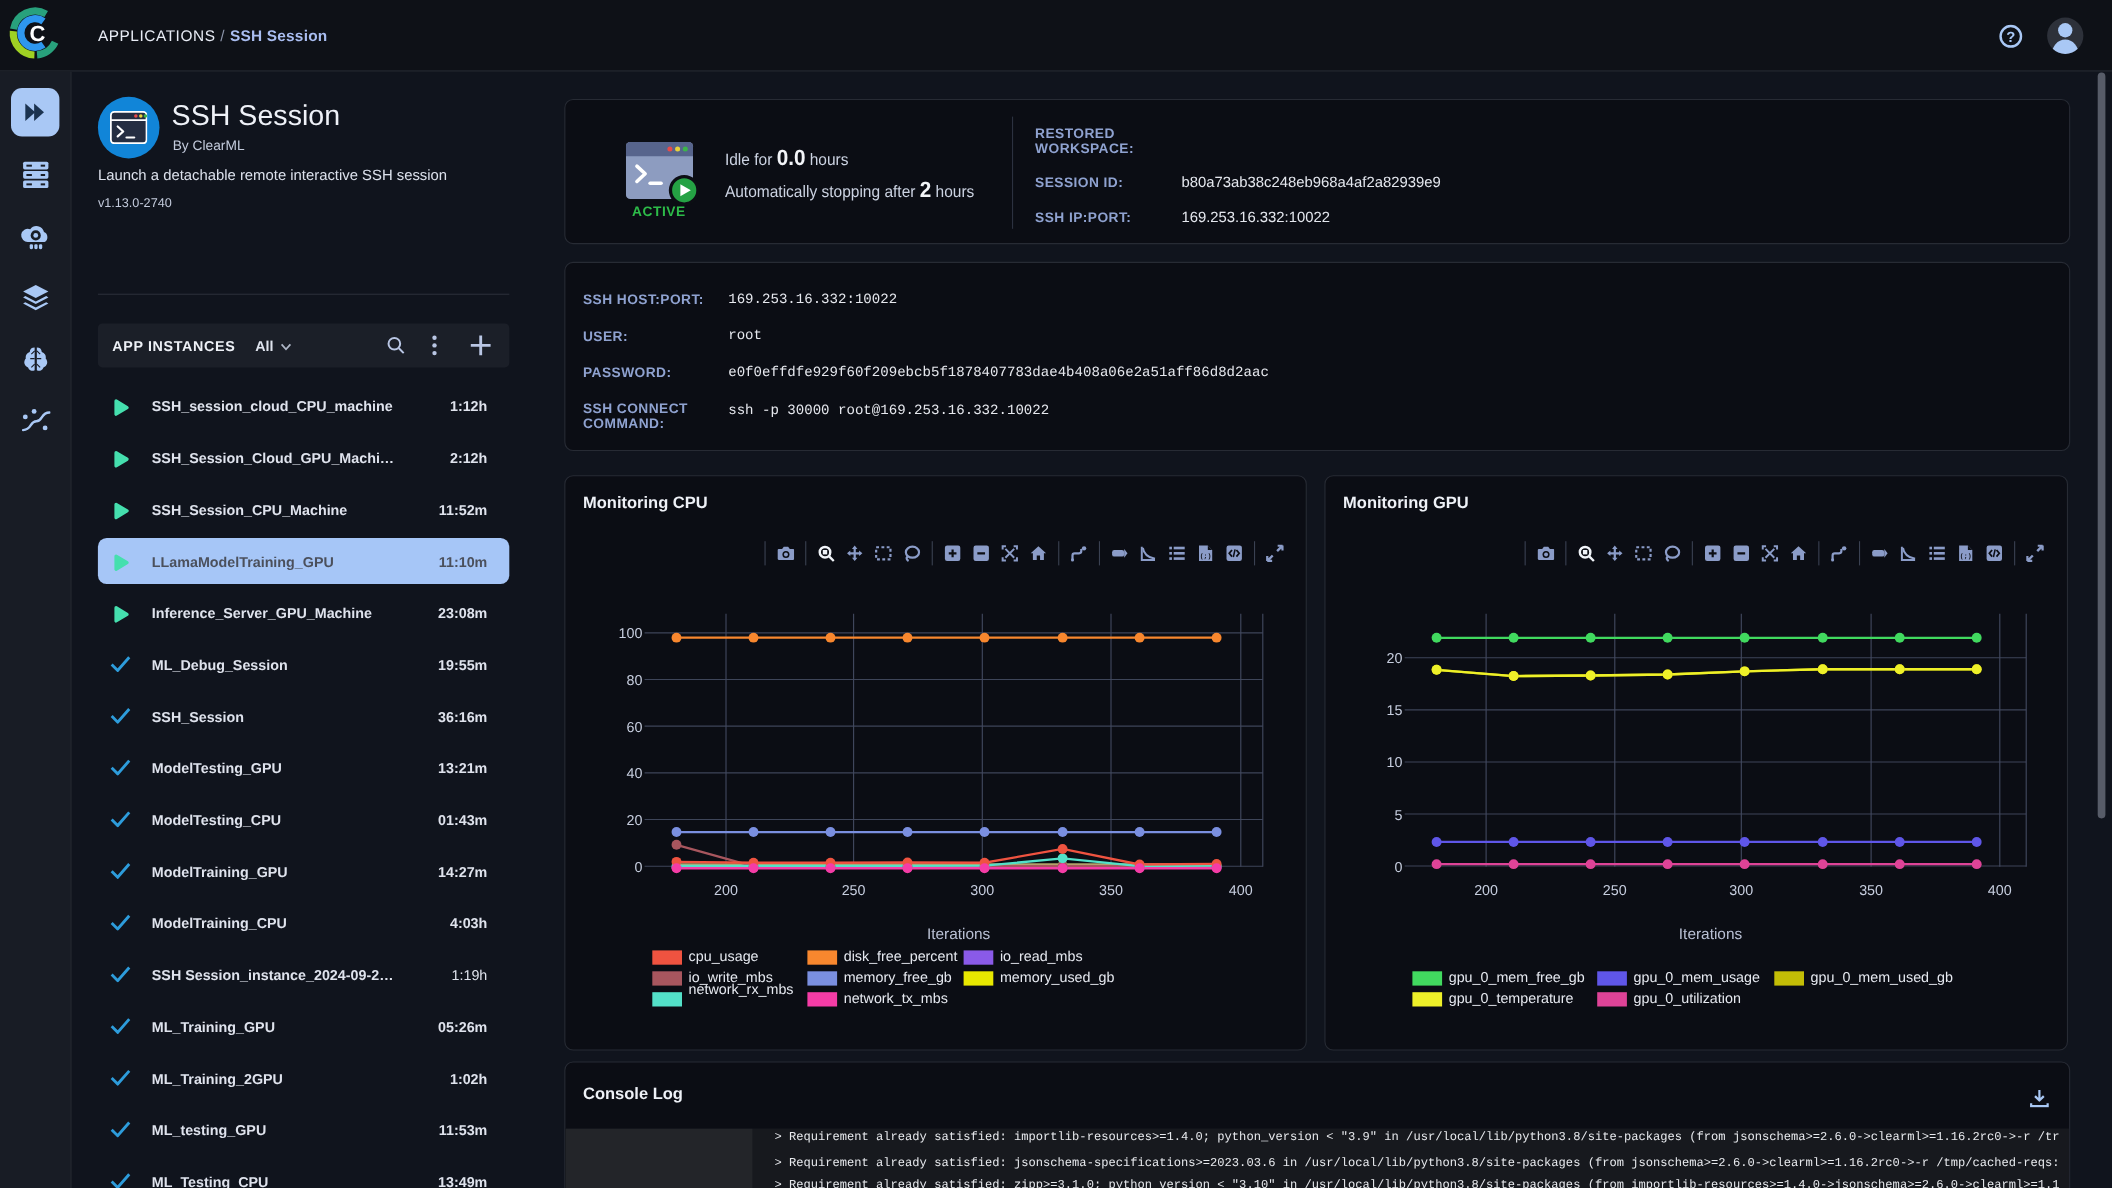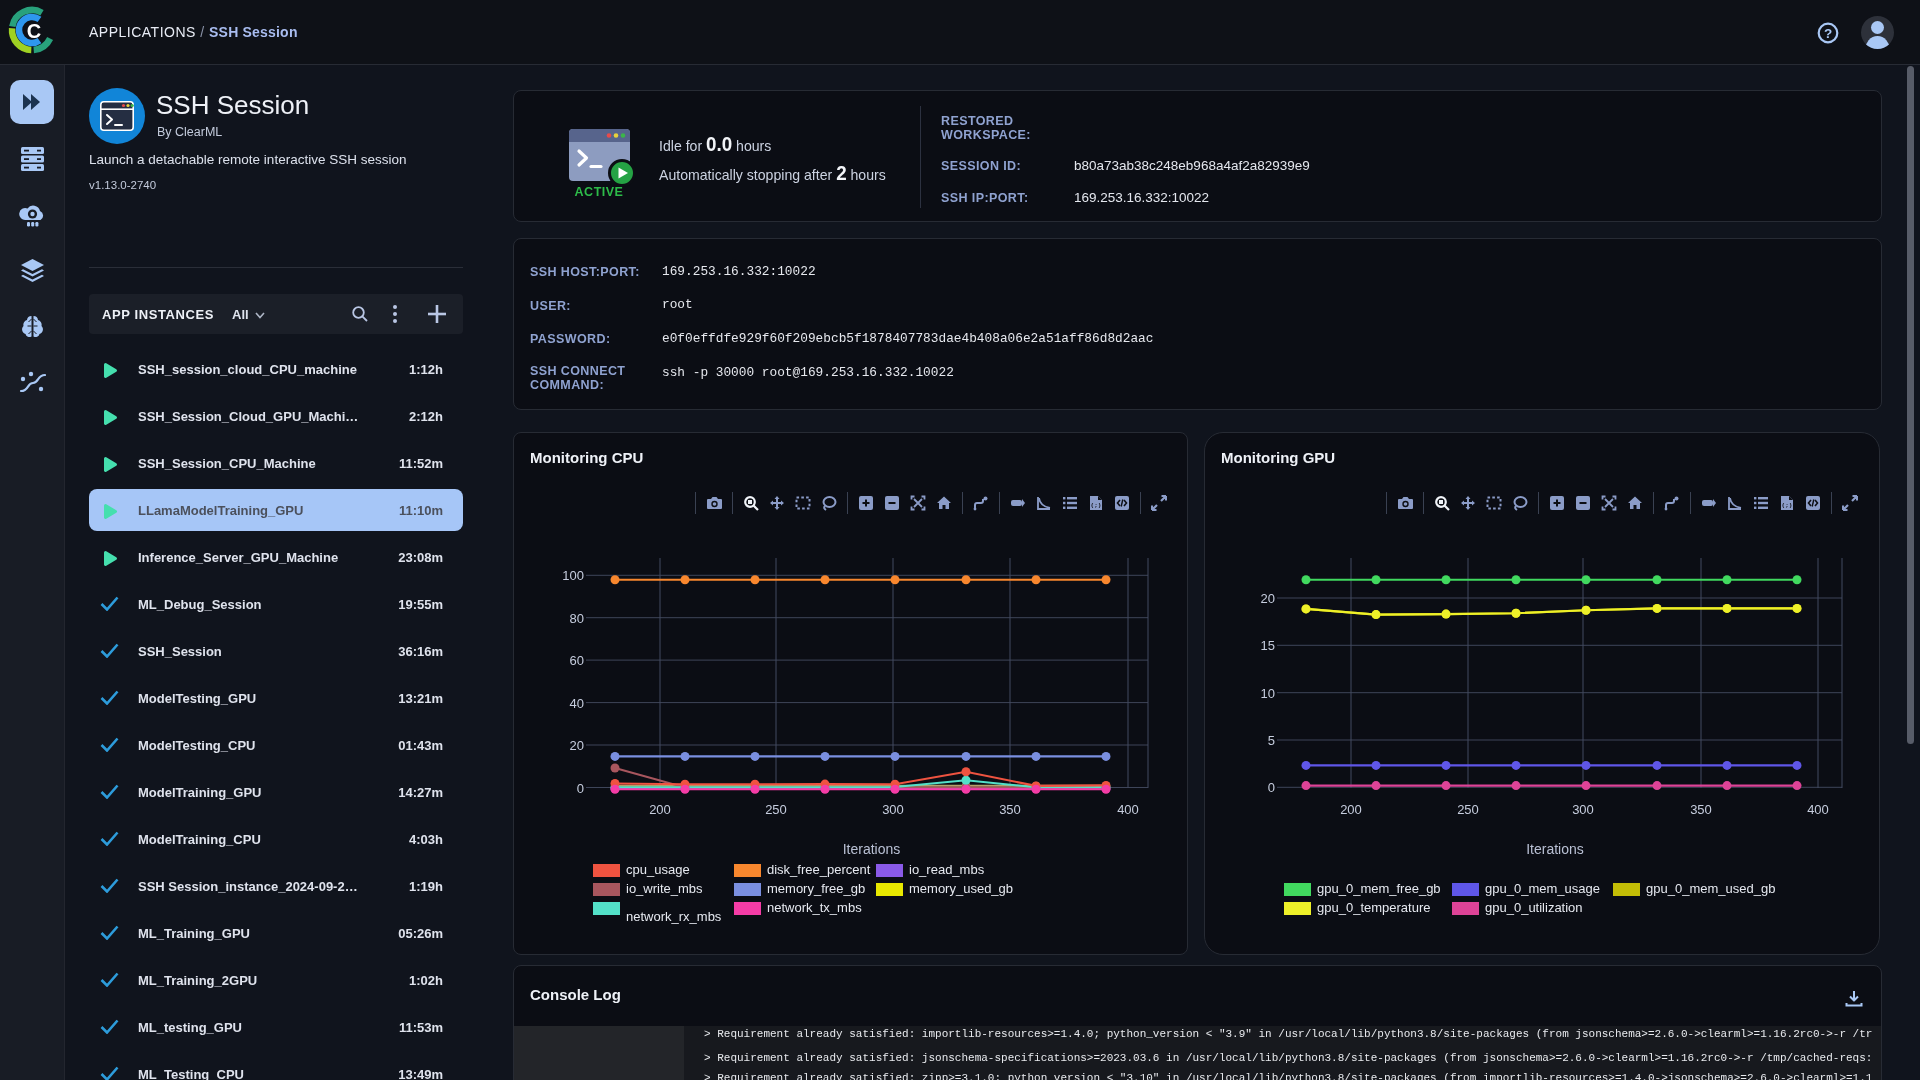--- a/index.html
+++ b/index.html
@@ -209,21 +209,21 @@
           <path d="M1.5 8 L7 13.5 L17.5 1.5" fill="none" stroke="#2d9cdb" stroke-width="2.6"></path>
         </svg>
     <div class="abs" style="left:49px;top:16px;font-size:13px;font-weight:bold;color:#dfe3ed;white-space:nowrap">ModelTraining_CPU</div>
     <div class="abs" style="right:20px;top:16px;font-size:13px;font-weight:bold;color:#dfe3ed;">4:03h</div>
   </div>
   <div class="abs" style="left:89px;top:863px;width:374px;height:47px;">
     <svg class="abs" style="left:11px;top:15px" width="19" height="15" viewBox="0 0 19 15">
           <path d="M1.5 8 L7 13.5 L17.5 1.5" fill="none" stroke="#2d9cdb" stroke-width="2.6"></path>
         </svg>
     <div class="abs" style="left:49px;top:16px;font-size:13px;font-weight:bold;color:#dfe3ed;white-space:nowrap">SSH Session_instance_2024-09-2…</div>
-    <div class="abs" style="right:20px;top:16px;font-size:13px;font-weight:bold;color:#dfe3ed;">1:19h</div>
+    <div class="abs" style="right:20px;top:16px;font-size:13px;font-weight:normal;color:#dfe3ed;">1:19h</div>
   </div>
   <div class="abs" style="left:89px;top:910px;width:374px;height:47px;">
     <svg class="abs" style="left:11px;top:15px" width="19" height="15" viewBox="0 0 19 15">
           <path d="M1.5 8 L7 13.5 L17.5 1.5" fill="none" stroke="#2d9cdb" stroke-width="2.6"></path>
         </svg>
     <div class="abs" style="left:49px;top:16px;font-size:13px;font-weight:bold;color:#dfe3ed;white-space:nowrap">ML_Training_GPU</div>
     <div class="abs" style="right:20px;top:16px;font-size:13px;font-weight:bold;color:#dfe3ed;">05:26m</div>
   </div>
   <div class="abs" style="left:89px;top:957px;width:374px;height:47px;">
     <svg class="abs" style="left:11px;top:15px" width="19" height="15" viewBox="0 0 19 15">
@@ -478,26 +478,26 @@
     <div class="abs" style="left:253px;top:429px;font-size:13px;color:#e6e9f0;">disk_free_percent</div>
     <div class="abs" style="left:362px;top:431px;width:27px;height:13px;background:#8a5ae8"></div>
     <div class="abs" style="left:395px;top:429px;font-size:13px;color:#e6e9f0;">io_read_mbs</div>
     <div class="abs" style="left:79px;top:450px;width:27px;height:13px;background:#a8565e"></div>
     <div class="abs" style="left:112px;top:448px;font-size:13px;color:#e6e9f0;">io_write_mbs</div>
     <div class="abs" style="left:220px;top:450px;width:27px;height:13px;background:#7a8fe0"></div>
     <div class="abs" style="left:253px;top:448px;font-size:13px;color:#e6e9f0;">memory_free_gb</div>
     <div class="abs" style="left:362px;top:450px;width:27px;height:13px;background:#e8e800"></div>
     <div class="abs" style="left:395px;top:448px;font-size:13px;color:#e6e9f0;">memory_used_gb</div>
     <div class="abs" style="left:79px;top:469px;width:27px;height:13px;background:#53e0c8"></div>
-    <div class="abs" style="left:112px;top:476px;font-size:13px;color:#e6e9f0;">network_rx_mbs</div>
+    <div class="abs" style="left:112px;top:459px;font-size:13px;color:#e6e9f0;">network_rx_mbs</div>
     <div class="abs" style="left:220px;top:469px;width:27px;height:13px;background:#f53ca6"></div>
     <div class="abs" style="left:253px;top:467px;font-size:13px;color:#e6e9f0;">network_tx_mbs</div>
 </div>
 
-<div class="card" style="left:1204px;top:432px;width:676px;height:523px;border-radius:19px;">
+<div class="card" style="left:1204px;top:432px;width:676px;height:523px;">
   <div class="abs" style="left:16px;top:16px;font-size:15px;font-weight:bold;color:#eef1f7;">Monitoring GPU</div>
   <div style="position:absolute;left:176px;top:59px;display:flex;align-items:center;">
       <div style="width:1px;height:22px;background:#3a4152;margin:0 5px;flex:none"></div>
       <svg width="16" height="16" viewBox="0 0 16 16" style="margin:0 5px;flex:none">
         <path d="M5 4 l1.5-2 h4 L12 4 h3 a1 1 0 0 1 1 1 v8 a1 1 0 0 1 -1 1 H2 a1 1 0 0 1 -1 -1 V5 a1 1 0 0 1 1-1 Z" fill="#8b9cc8"></path>
         <circle cx="8.5" cy="9" r="3.2" fill="#0c0e14"></circle>
         <circle cx="8.5" cy="9" r="1.8" fill="#8b9cc8"></circle>
       </svg>
       <div style="width:1px;height:22px;background:#3a4152;margin:0 5px;flex:none"></div>
       <svg width="16" height="16" viewBox="0 0 16 16" style="margin:0 5px;flex:none">

